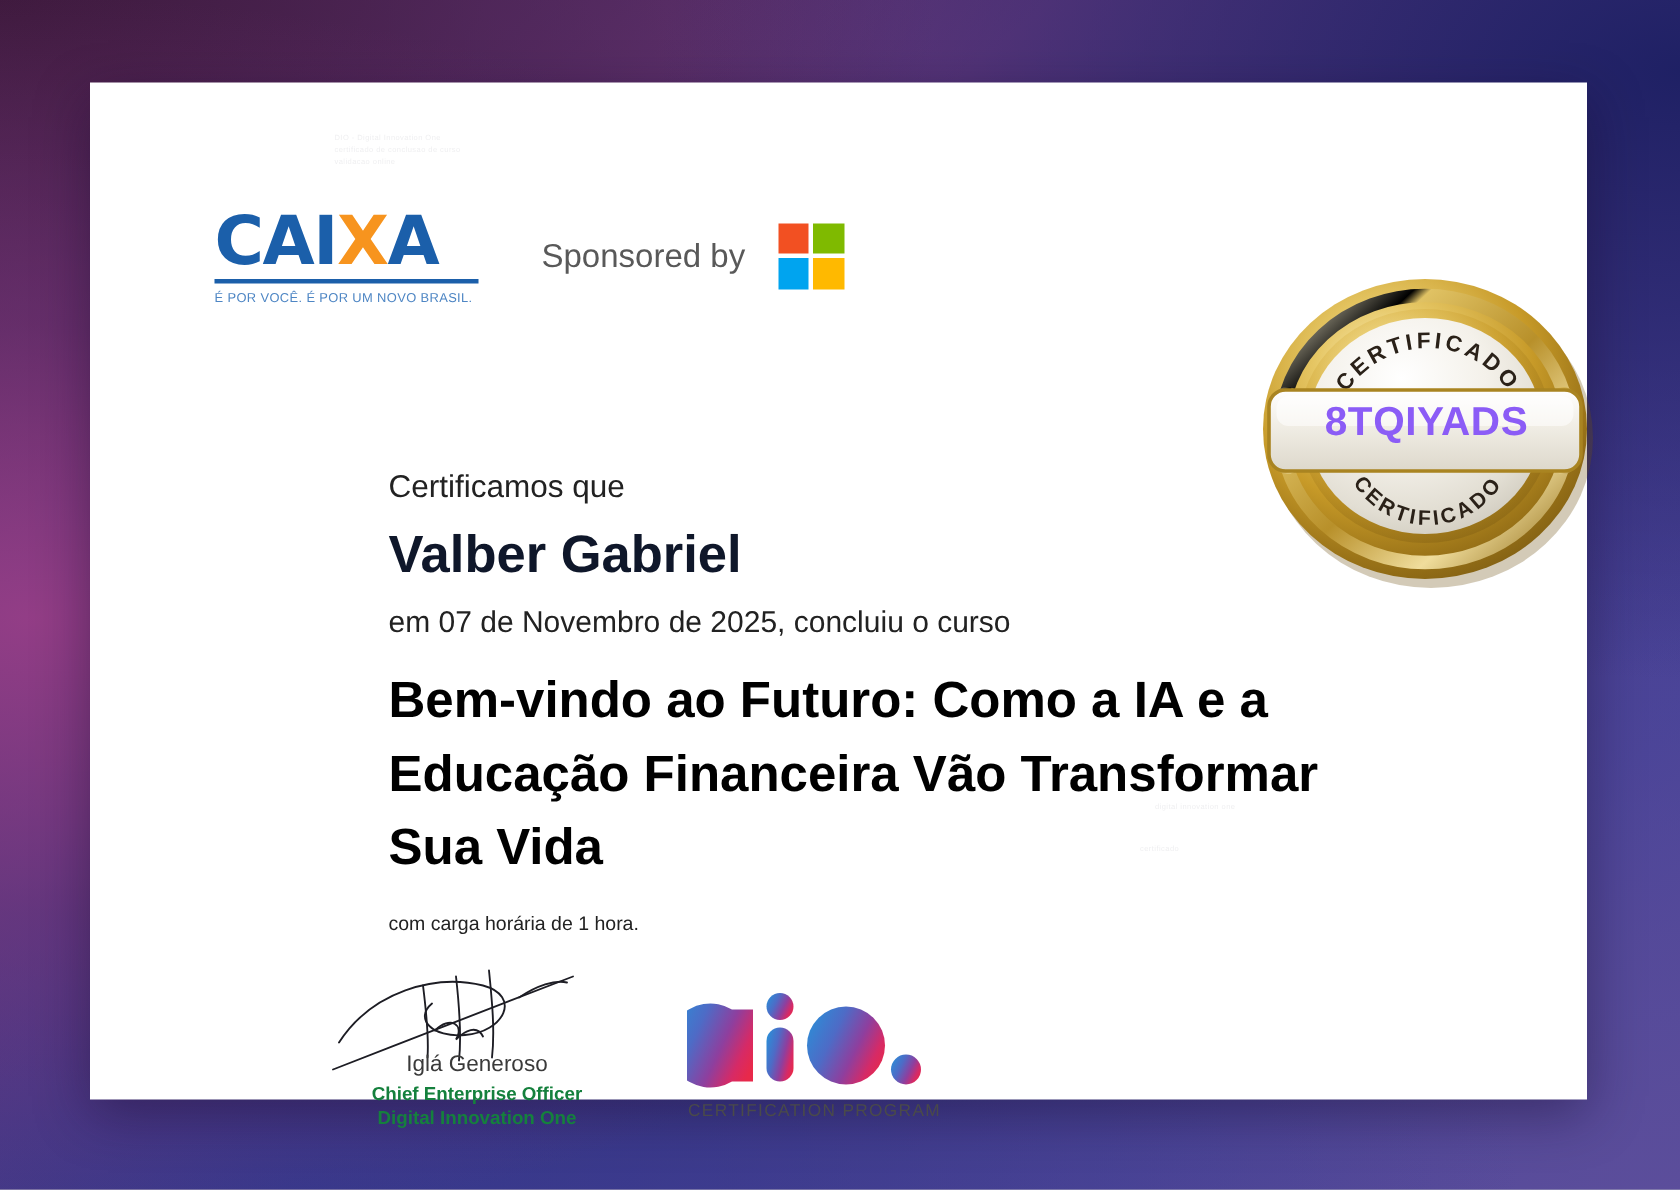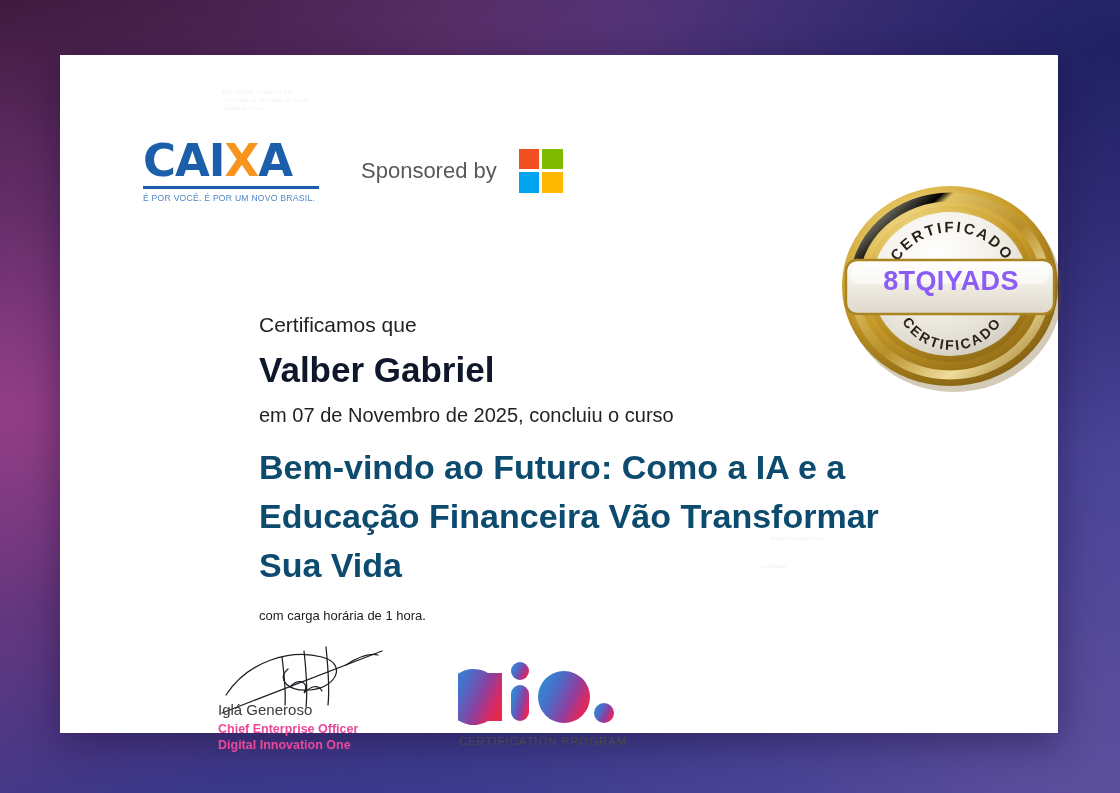--- a/index.html
+++ b/index.html
@@ -159,47 +159,48 @@
     margin-bottom: 14px;
   }
   #completion-line {
     font-size: 20px;
     color: #222222;
     margin-bottom: 16px;
   }
   #course-title {
     font-size: 34px;
     font-weight: bold;
-    color: #0c4a6e;
+    color: #000000;
     line-height: 1.44;
     margin-bottom: 18px;
     max-width: 620px;
   }
   #workload-line {
     font-size: 13px;
     color: #222222;
   }
 
   
   #signature-block {
     position: absolute;
     left: 158px;
     top: 588px;
     width: 200px;
+    text-align: center;
   }
   #signature-mark { height: 72px; width: 200px; display: block; }
   #signer-name {
     font-size: 15px;
     color: #3a3a3a;
     margin-top: -14px;
   }
   #signer-title, #signer-org {
     font-size: 12.5px;
     font-weight: bold;
-    color: #ec4899;
+    color: #15803d;
     line-height: 1.3;
   }
   #signer-title { margin-top: 3px; }
 
   #dio-logo-block {
     position: absolute;
     left: 393px;
     top: 604px;
     width: 180px;
     text-align: center;

